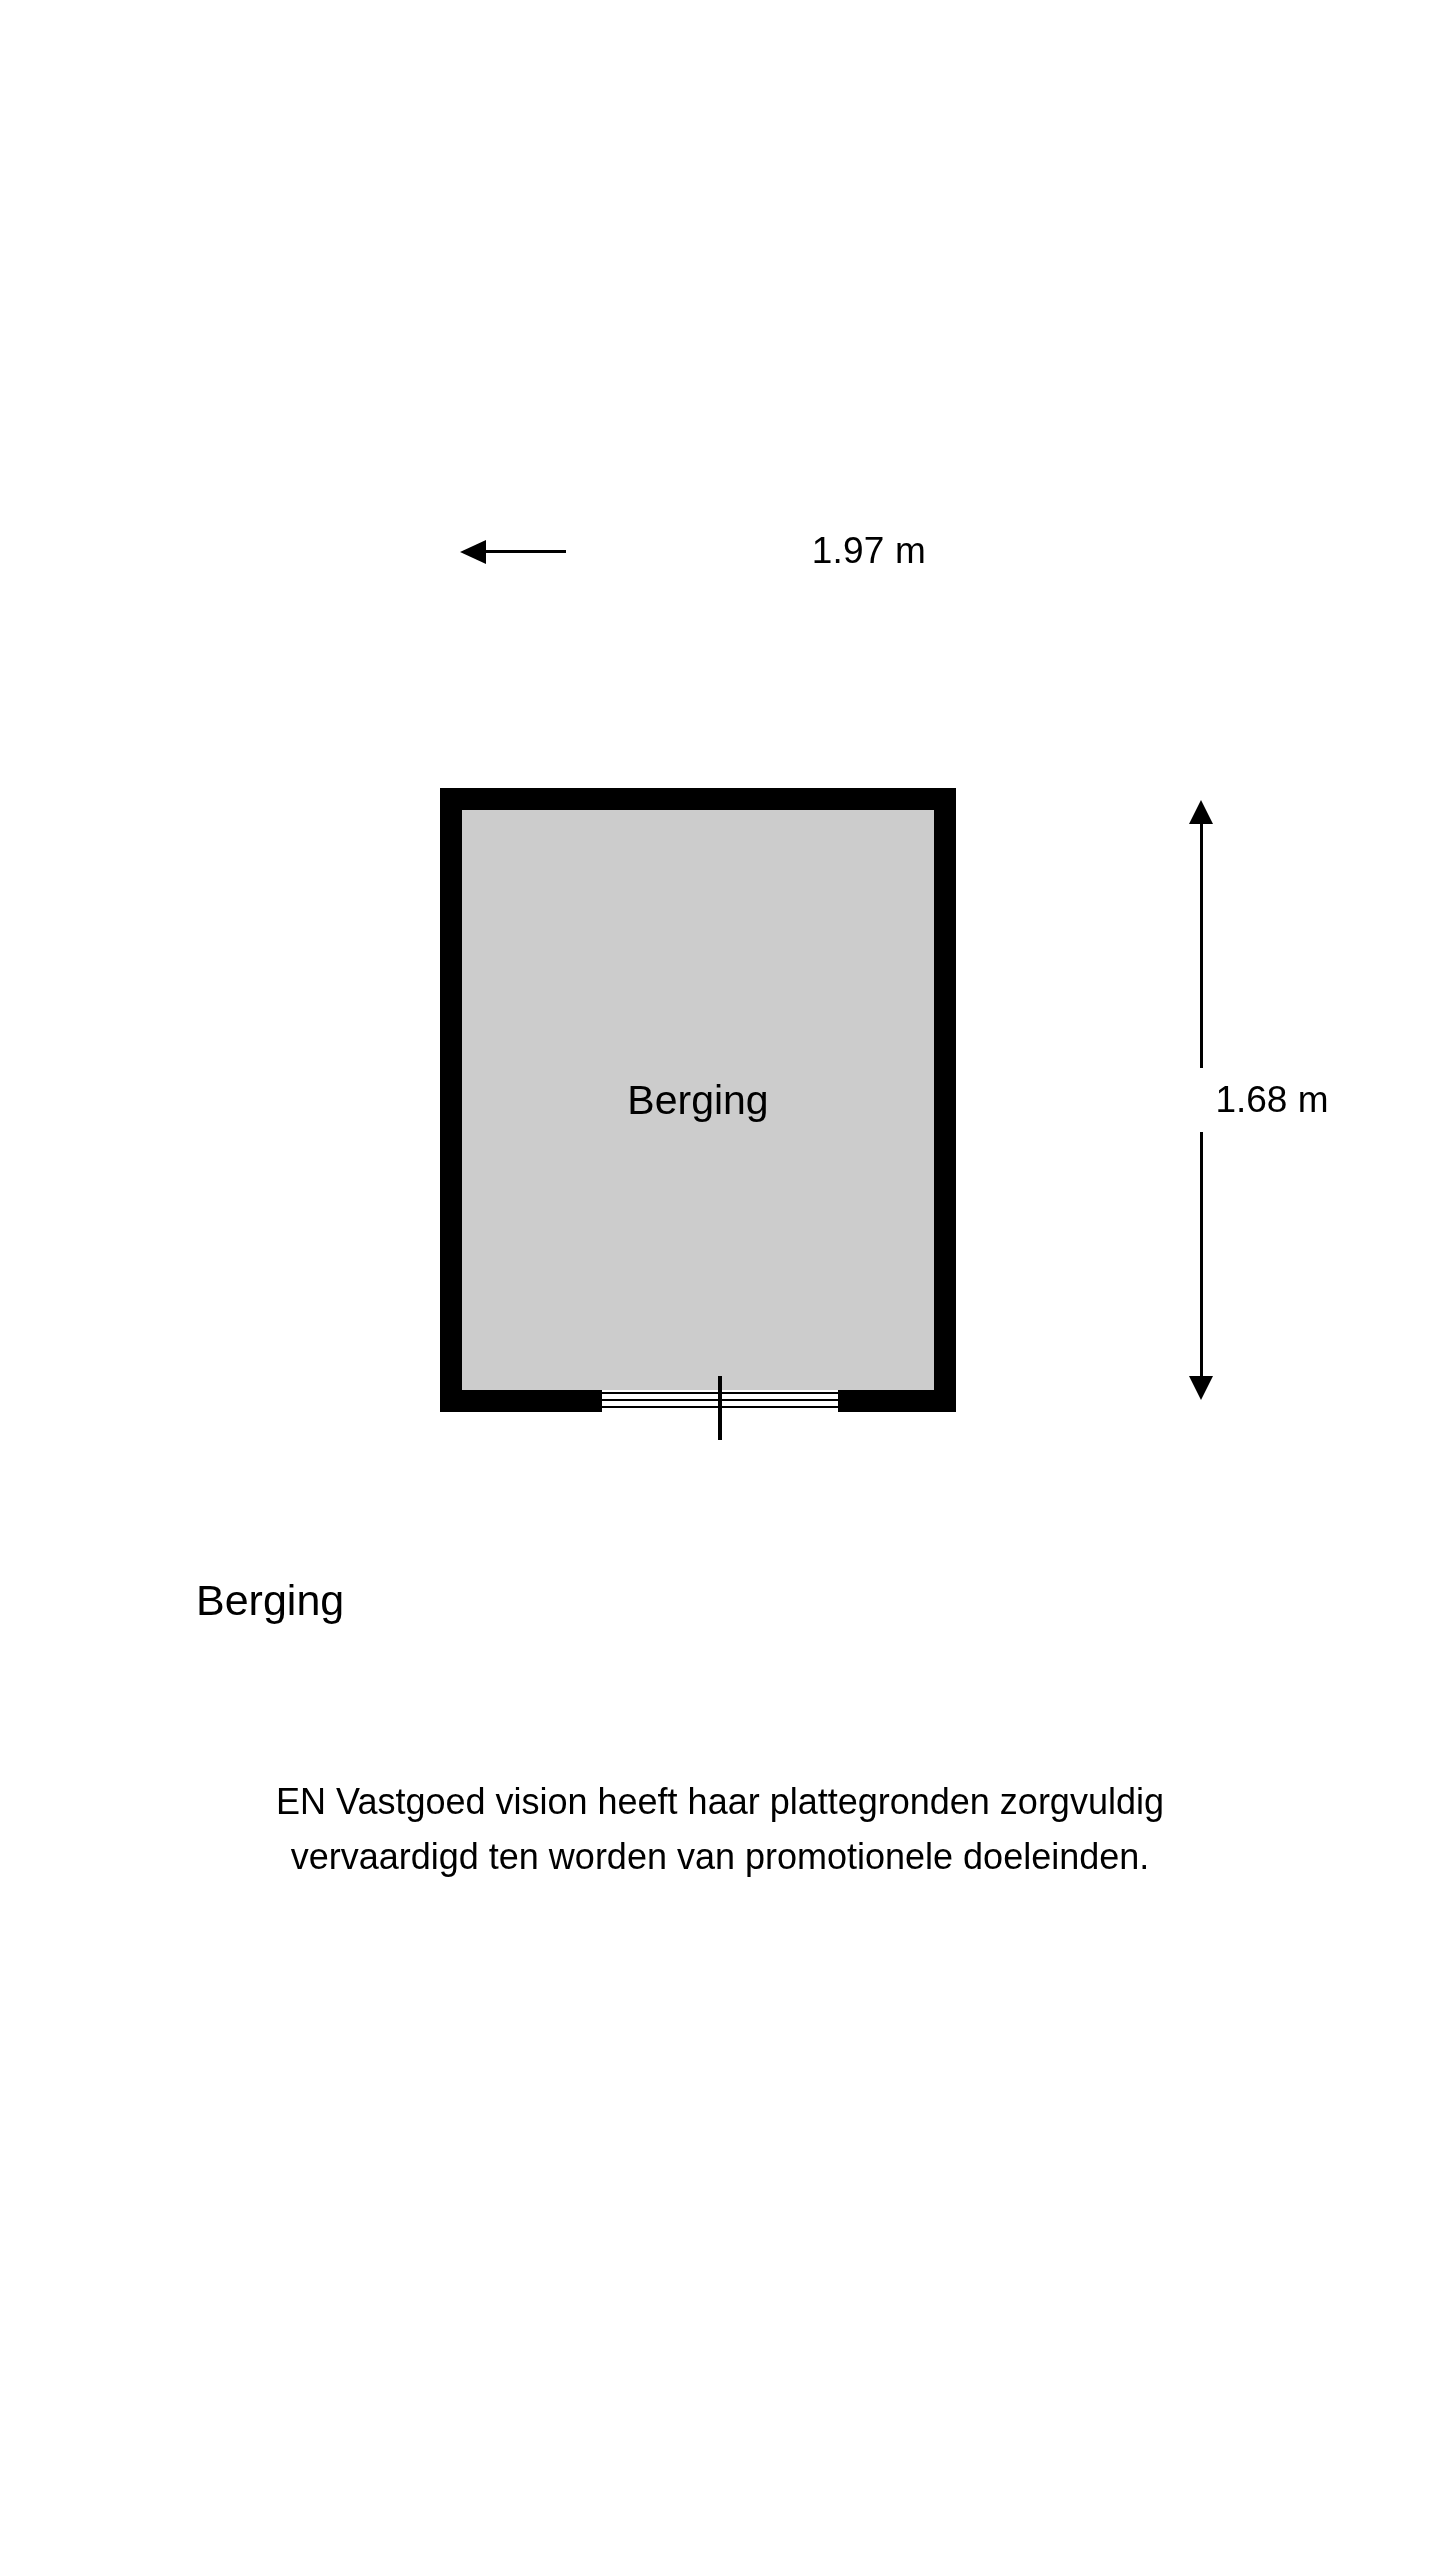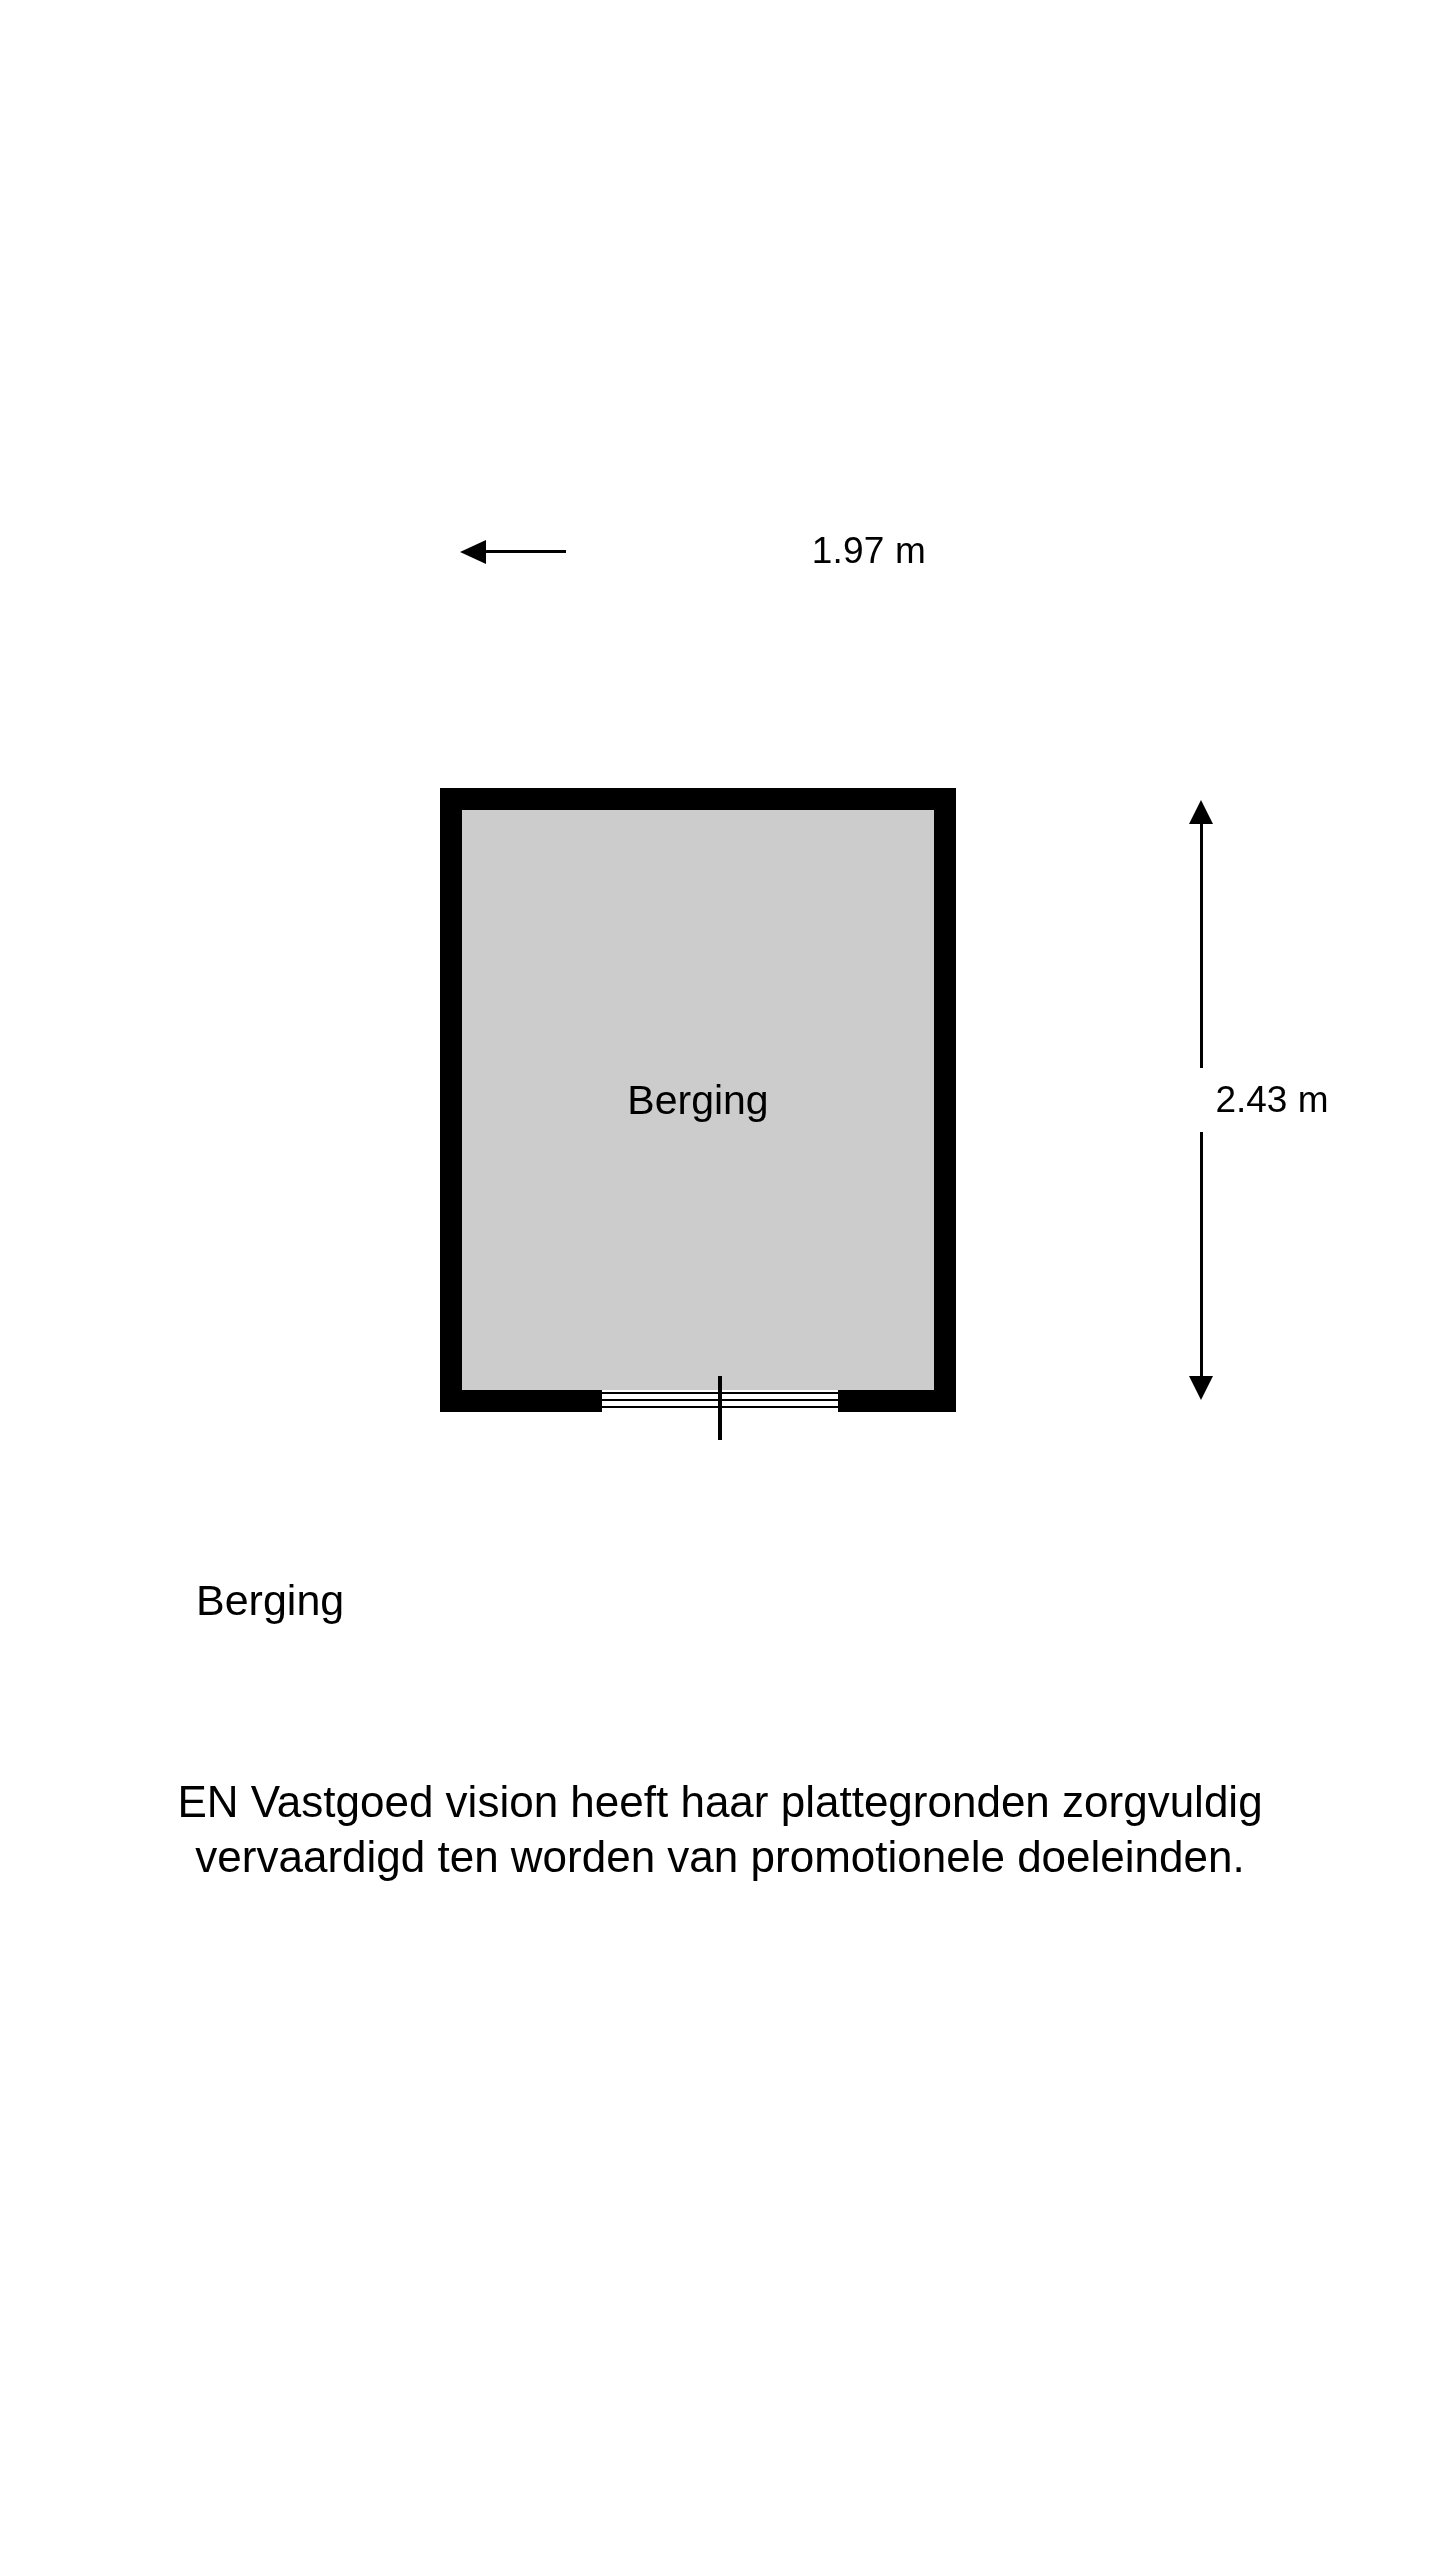--- a/index.html
+++ b/index.html
@@ -201,21 +201,21 @@
     color: #000000;
   }
 
   
   .disclaimer {
     position: absolute;
     left: 0;
     top: 1774px;
     width: 1440px;
     text-align: center;
-    font-size: 44px;
+    font-size: 36px;
     line-height: 55px;
     color: #000000;
   }
   .disclaimer p {
     margin: 0;
     white-space: nowrap;
   }
 </style>
 </head>
 <body>
@@ -230,21 +230,21 @@
     <div class="dim-h-label">
       <span>1.97 m</span>
     </div>
   </div>
 
   <div class="dim-v">
     <div class="dim-v-arrow top"></div>
     <div class="dim-v-line  top"></div>
     <div class="dim-v-line  bottom"></div>
     <div class="dim-v-arrow bottom"></div>
-    <div class="dim-v-label">2.43 m</div>
+    <div class="dim-v-label">1.68 m</div>
   </div>
 
   <div class="room">
     <div class="room-interior">
       <div class="room-label">Berging</div>
       <div class="door">
         <div class="door-leaf l1"></div>
         <div class="door-leaf l2"></div>
         <div class="door-leaf l3"></div>
         <div class="door-center"></div>

